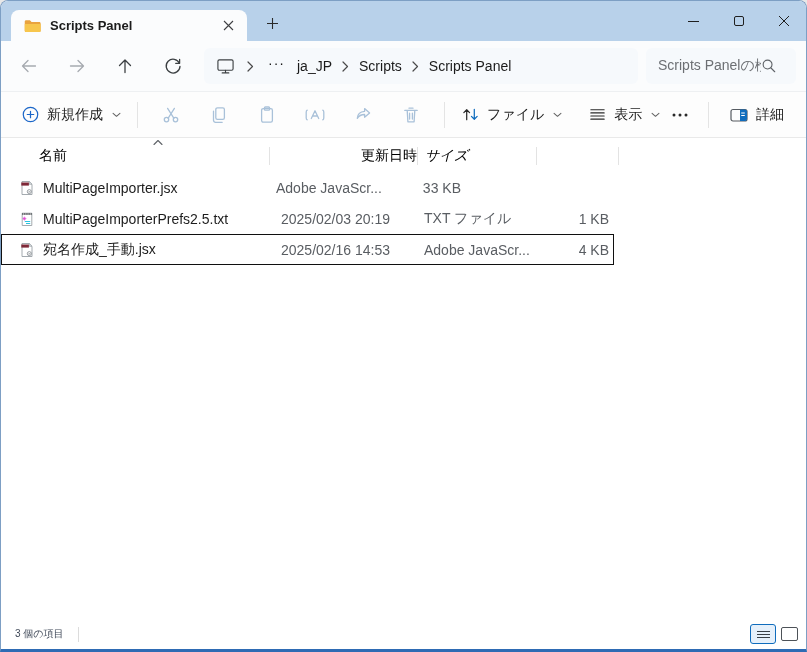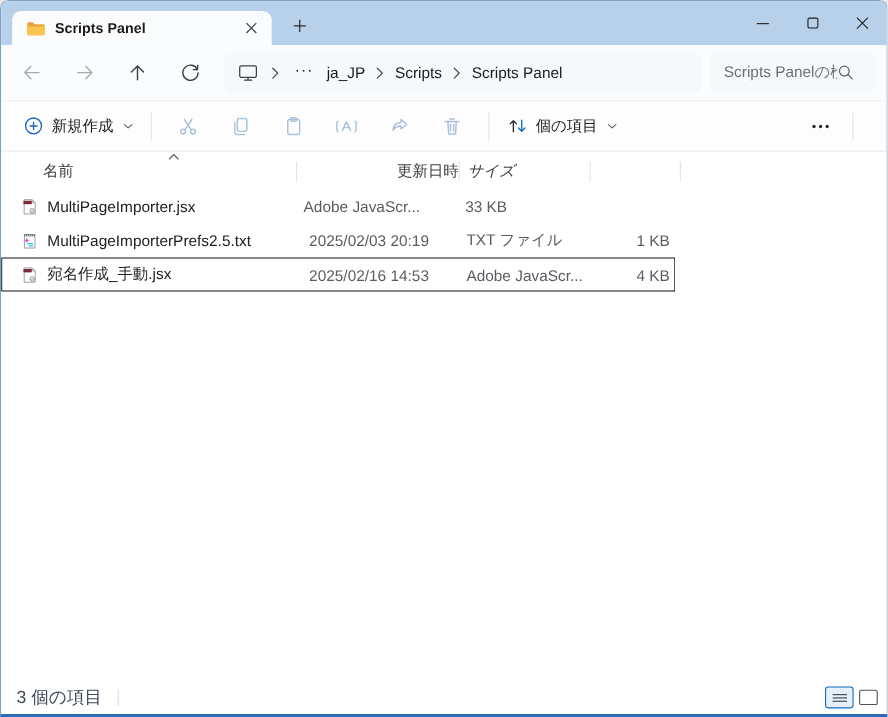--- a/index.html
+++ b/index.html
@@ -50,39 +50,39 @@
   .tb-btn{ display:flex; align-items:center; gap:7px; font-size:14px; color:#1c1c1c;
            padding:6px 6px; border-radius:4px; white-space:nowrap; }
   .tb-ico{ width:30px; height:30px; display:flex; align-items:center; justify-content:center;
            border-radius:4px; }
   .tb-div{ width:1px; height:26px; background:#e4e4e4; flex:none; }
   .dis-group{ display:flex; align-items:center; gap:18px; margin:0 12px; }
   .chev{ margin-left:2px; display:flex; align-items:center; }
   
   .content{ flex:1; background:#fff; position:relative; overflow:hidden; }
   .header-row{ position:relative; height:27px; margin-top:4px; display:flex; align-items:center;
-               font-size:14px; color:#404040; }
+               font-size:14px; color:#000000; }
   .hdr-name{ width:268px; padding-left:38px; }
   .hdr-date{ width:148px; padding-left:12px;text-align:right; }
   .hdr-type{ width:119px; padding-left:7px; }
   .hdr-size{ width:82px; padding-left:8px;font-style:italic; }
   .col-div{ position:absolute; top:5px; width:1px; height:18px; background:#e3e3e3; }
   .sort-caret{ position:absolute; left:152px; top:-3px; }
   .rows{ margin-top:3px; }
   .file-row{ width:613px; height:31px; display:flex; align-items:center; font-size:14px; }
   .file-row.focused{ box-shadow:inset 0 0 0 1px #101010; }
   .cell-name{ width:268px; padding-left:18px; display:flex; align-items:center; gap:8px;
               color:#1d1d1d; white-space:nowrap; overflow:hidden; }
   .cell-date{ width:148px; padding-left:12px; color:#595d62; white-space:nowrap; }
   .cell-type{ width:119px; padding-left:7px;  color:#595d62; white-space:nowrap; }
   .cell-size{ width:78px; padding-right:5px; text-align:right; color:#595d62; white-space:nowrap; }
   .file-ico{ width:16px; height:16px; flex:none; }
   
   .statusbar{ height:30px; flex:none; display:flex; align-items:center; padding:0 8px 0 14px;
-              background:#fff; font-size:16px; color:#3f4858; }
+              background:#fff; font-size:10px; color:#3f4858; }
   .status-div{ width:1px; height:15px; background:#dcdcdc; margin-left:14px; }
   .view-toggles{ margin-left:auto; display:flex; align-items:center; gap:5px; }
   .toggle-details{ width:26px; height:20px; border:1px solid #0f6cbd; background:#e5f0fb; border-radius:3px;
                    display:flex; flex-direction:column; align-items:center; justify-content:center; gap:2px; }
   .toggle-details i{ display:block; width:13px; height:0; border-top:1.4px solid #383f47; }
   .toggle-icons{ width:17px; height:14px; border:1.5px solid #4d5258; border-radius:2px; background:transparent; }
   svg{ display:block; }
 </style>
 </head>
 <body>
@@ -240,39 +240,58 @@
       </div>
     </div>
 
     <div class="tb-div" style="margin:0 10px 0 6px"></div>
 
     <div class="tb-btn">
       <svg width="19" height="19" viewBox="0 0 20 20" fill="none" stroke-linecap="round" stroke-linejoin="round">
         <path d="M6 15.5V5M3 8l3-3 3 3" stroke="#2a2a2a" stroke-width="1.3"></path>
         <path d="M14 4.5V15M11 12l3 3 3-3" stroke="#0f6cbd" stroke-width="1.3"></path>
       </svg>
-      <span>個の項目</span>
+      <span>ファイル</span>
       <span class="chev">
         <svg width="9" height="6" viewBox="0 0 10 7">
             <path d="M1 1.5L5 5l4-3.5" stroke="#616161" stroke-width="1.2" fill="none" stroke-linecap="round" stroke-linejoin="round"></path>
           </svg>
       </span>
     </div>
 
+    <div class="tb-btn" style="margin-left:14px">
+      <svg width="19" height="19" viewBox="0 0 20 20">
+          <path d="M3 5h14M3 8.3h14M3 11.6h14M3 14.9h14" stroke="#2a2a2a" stroke-width="1.2" stroke-linecap="round"></path>
+        </svg>
+      <span>表示</span>
+      <span class="chev">
+        <svg width="9" height="6" viewBox="0 0 10 7">
+            <path d="M1 1.5L5 5l4-3.5" stroke="#616161" stroke-width="1.2" fill="none" stroke-linecap="round" stroke-linejoin="round"></path>
+          </svg>
+      </span>
+    </div>
 
     <div class="tb-ico" style="margin-left:auto">
       <svg width="20" height="20" viewBox="0 0 20 20">
           <circle cx="4" cy="10" r="1.5" fill="#2a2a2a"></circle>
           <circle cx="10" cy="10" r="1.5" fill="#2a2a2a"></circle>
           <circle cx="16" cy="10" r="1.5" fill="#2a2a2a"></circle>
         </svg>
     </div>
 
     <div class="tb-div" style="margin:0 14px"></div>
 
+    <div class="tb-btn">
+      <svg width="20" height="20" viewBox="0 0 20 20">
+        <rect x="2" y="4.5" width="16" height="11.5" rx="2" stroke="#565b61" stroke-width="1.2" fill="none"></rect>
+        <path d="M11 4.5h5a2 2 0 0 1 2 2v7.5a2 2 0 0 1-2 2h-5z" fill="#0f6cbd"></path>
+        <path d="M12.6 8h2.8M12.6 10.5h2.8" stroke="#fff" stroke-width="1" stroke-linecap="round"></path>
+      </svg>
+      <span>詳細</span>
+    </div>
   </div>
 
   <div class="content">
     <div class="header-row">
       <span class="sort-caret">
         <svg width="10" height="7" viewBox="0 0 10 7">
             <path d="M1 5.5L5 1.5l4 4" stroke="#5f6368" stroke-width="1.1" fill="none" stroke-linecap="round" stroke-linejoin="round"></path>
           </svg>
       </span>
       <span class="hdr-name">名前</span>

